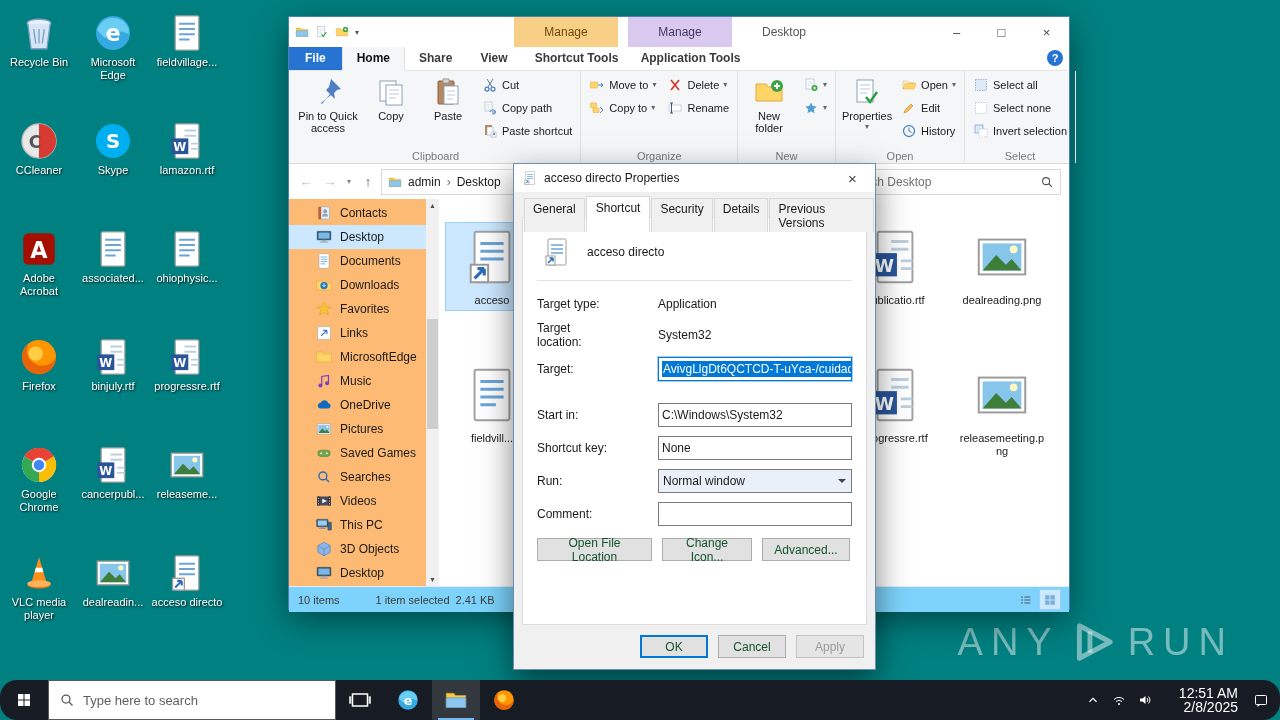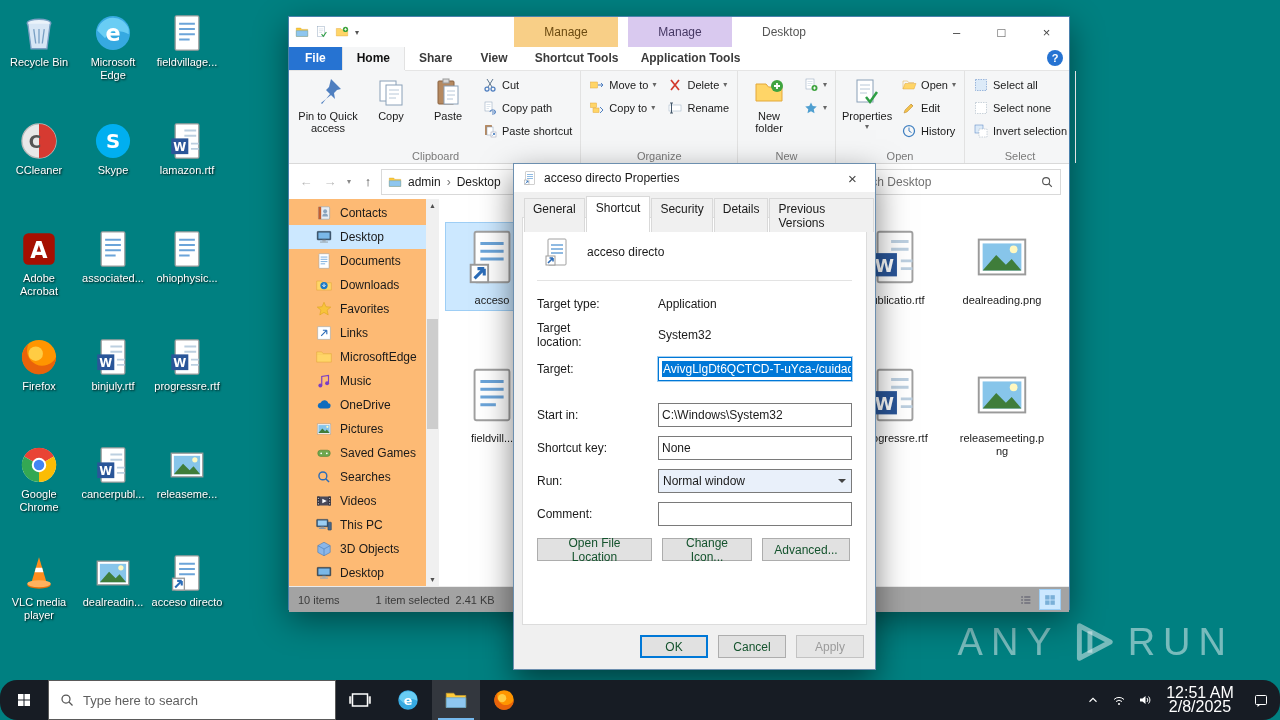--- a/index.html
+++ b/index.html
@@ -76,21 +76,21 @@
   .side-item.selected{background:#cce8ff;}
   .side-scroll{position:absolute;right:0;top:0;width:13px;height:100%;background:#f0f0f0;}
   .side-scroll .arr{height:13px;text-align:center;font-size:7px;color:#505050;line-height:13px;}
   .side-scroll .arr.down{position:absolute;bottom:0;left:0;right:0;}
   .side-thumb{position:absolute;left:1px;right:1px;top:120px;height:110px;background:#cdcdcd;}
   .files-area{position:relative;flex:1;background:#fff;}
   .file-item{position:absolute;width:88px;display:flex;flex-direction:column;align-items:center;padding:3px 2px 3px;}
   .file-item.selected{background:#cce8ff;outline:1px solid #9ecef5;}
   .file-label{margin-top:6px;font-size:11px;line-height:13px;text-align:center;word-break:break-all;color:#1a1a1a;}
 
-  .statusbar{height:25px;border-top:1px solid #ebebeb;display:flex;align-items:center;padding:0 9px;font-size:11px;color:#3b3b3b;gap:6px;background:#a3a3a3;}
+  .statusbar{height:25px;border-top:1px solid #ebebeb;display:flex;align-items:center;padding:0 9px;font-size:11px;color:#3b3b3b;gap:6px;background:#7dd3fc;}
   .sep-gap{width:24px;}
   .status-views{margin-left:auto;display:flex;gap:4px;}
   .status-view{width:20px;height:19px;display:flex;align-items:center;justify-content:center;}
   .status-view.active{background:#cce8ff;outline:1px solid #9ecef5;}
 
   
   #dialog{position:absolute;left:513px;top:163px;width:361px;height:505px;background:#f0f0f0;
           border:1px solid #6c8faf;box-shadow:0 12px 30px rgba(0,0,0,.5);z-index:40;}
   .dlg-title{height:28px;background:#fff;display:flex;align-items:center;gap:6px;padding-left:8px;}
   .dlg-title-text{font-size:12px;color:#1a1a1a;flex:1;}
@@ -124,21 +124,21 @@
   #taskbar{position:absolute;left:0;bottom:0;width:1280px;height:40px;background:#171c24;display:flex;align-items:stretch;z-index:100;border-radius:17px;}
   .tb-start{width:48px;display:flex;align-items:center;justify-content:center;}
   .tb-search{width:288px;background:#fff;display:flex;align-items:center;gap:8px;padding:0 10px;border:1px solid #5a5a5a;box-sizing:border-box;}
   .tb-search .stext{font-size:13px;color:#5f5f5f;}
   .tb-slot{width:48px;display:flex;align-items:center;justify-content:center;position:relative;}
   .tb-slot.active{background:rgba(255,255,255,.12);}
   .tb-slot.active::after{content:"";position:absolute;left:6px;right:6px;bottom:0;height:2px;background:#76b9ed;}
   .tb-spacer{flex:1;}
   .tb-tray{display:flex;align-items:center;}
   .tray-item{width:26px;height:40px;display:flex;align-items:center;justify-content:center;}
-  .tb-clock{width:76px;text-align:center;color:#fff;font-size:16px;line-height:14px;padding:0 4px;}
+  .tb-clock{width:76px;text-align:right;color:#fff;font-size:14px;line-height:14px;padding:0 4px;}
   .tb-notif{width:38px;display:flex;align-items:center;justify-content:center;}
 </style>
 </head>
 <body>
 
 <div id="desktop-grid">
     <div class="desk-icon">
       <span class="icon ic42">
         <svg viewBox="0 0 32 32">
           <ellipse cx="16" cy="8.5" rx="9" ry="3" fill="#eaf2fa" stroke="#7aa0c4"></ellipse>

